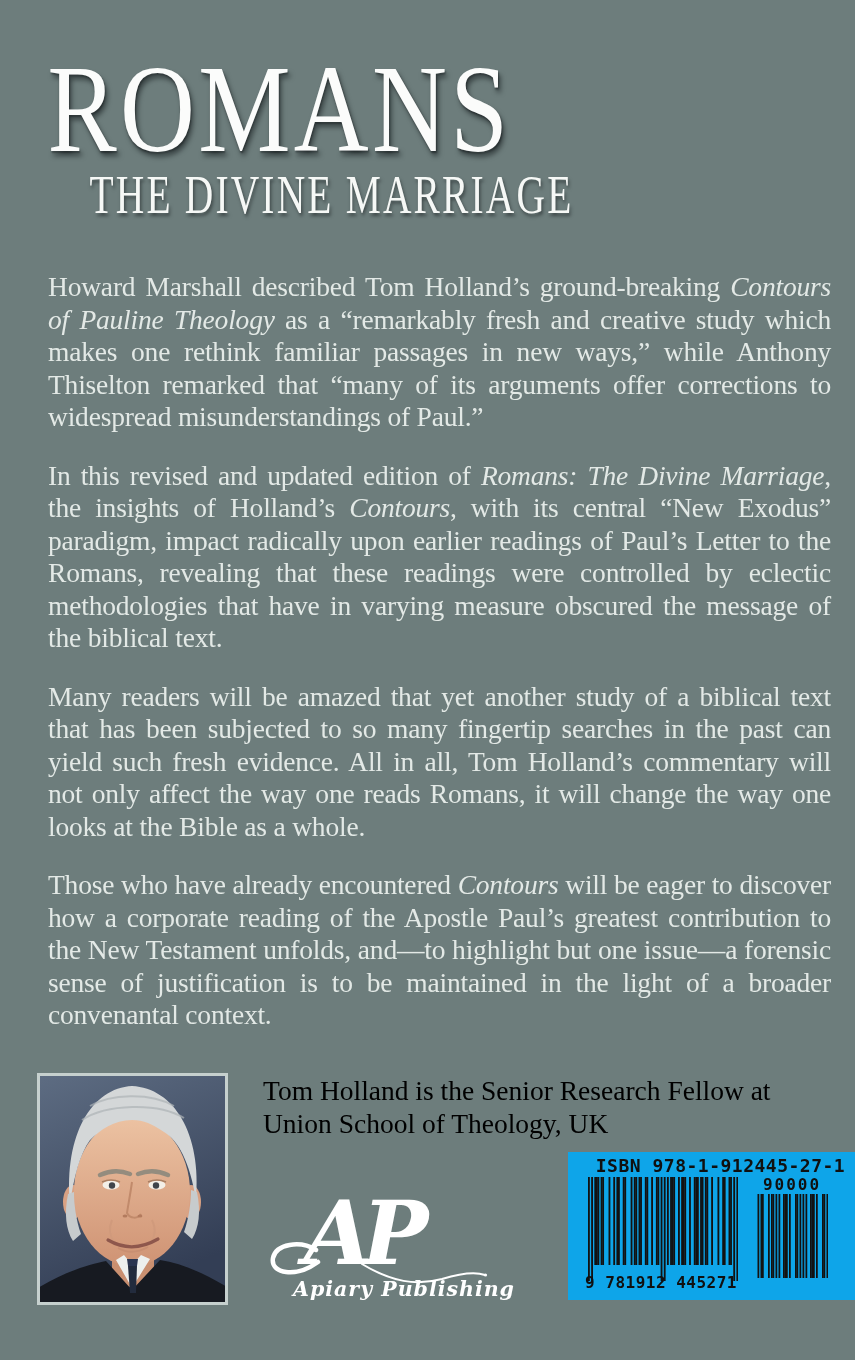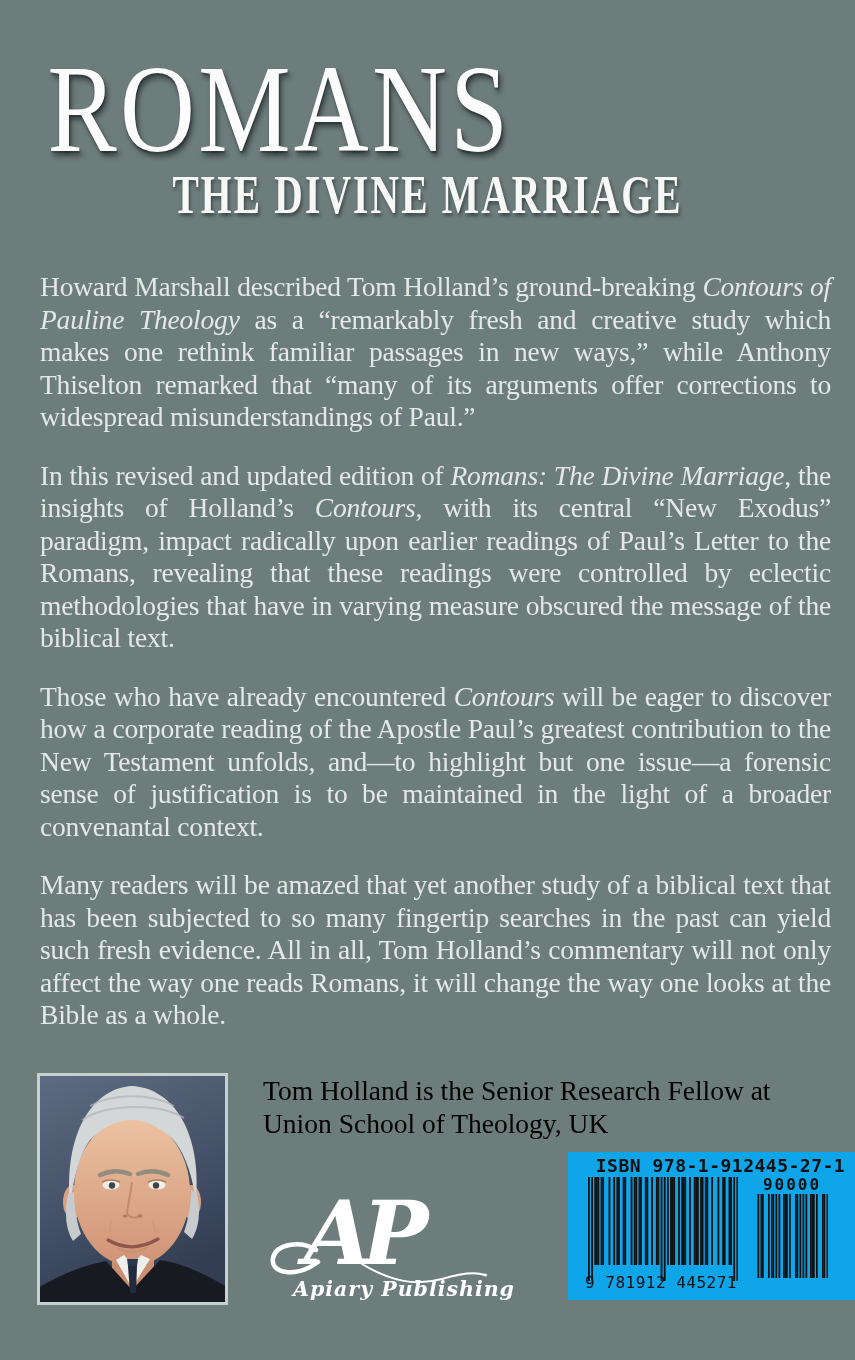--- a/index.html
+++ b/index.html
@@ -19,42 +19,40 @@
     font-size:125px;line-height:1.05;
     letter-spacing:4px;
     color:#fbfcfb;
     transform:scaleX(.83);
     transform-origin:50% 50%;
     text-shadow:3px 5px 6px rgba(15,20,22,.55), 1px 2px 2px rgba(15,20,22,.45);
     white-space:nowrap;
   }
   .subtitle-wrap{
     position:absolute;top:166px;left:0;width:100%;
-    text-align:center;
-    font-weight:bold;
   }
   .title-sub{
     display:inline-block;
     font-size:54px;line-height:1.1;
     letter-spacing:3px;
     color:#f6f8f6;
     transform:scaleX(.73);
     transform-origin:50% 50%;
     text-shadow:2px 3px 4px rgba(15,20,22,.5);
     white-space:nowrap;
   }
   
   .blurb{
     position:absolute;left:36px;top:271px;width:795px;
     color:#e3e9e6;
     font-size:27.5px;line-height:32.5px;
     letter-spacing:-0.2px;
   }
   .blurb p{
-    margin:0 0 26px 4px;
+    margin:0 0 26px 12px;
     text-align:justify;
   }
   .blurb em{font-style:italic;}
   
   .photo-frame{
     position:absolute;left:37px;top:1073px;
     width:185px;height:226px;
     border:3px solid #c6d0ce;
     background:#3c475c;
   }
@@ -79,21 +77,21 @@
   }
   .bc-isbn{
     position:absolute;top:3px;left:0;width:100%;
     text-align:center;
     font-size:18px;letter-spacing:.5px;font-weight:bold;
   }
   .bc-main{position:absolute;left:20px;top:25px;}
   .bc-digits{
     position:absolute;left:6px;top:121px;width:174px;
     text-align:center;
-    font-size:16px;letter-spacing:.5px;font-weight:normal;
+    font-size:16px;letter-spacing:.5px;font-weight:bold;
     background:transparent;
   }
   .bc-addon-digits{
     position:absolute;left:186px;top:23px;width:76px;
     text-align:center;
     font-size:16px;letter-spacing:2px;font-weight:bold;
   }
   .bc-addon{position:absolute;left:188px;top:42px;}
 </style>
 </head>
@@ -104,22 +102,22 @@
   <div class="title-wrap">
     <span class="title-main">ROMANS</span>
   </div>
   <div class="subtitle-wrap">
     <span class="title-sub">THE DIVINE MARRIAGE</span>
   </div>
 
   <div class="blurb">
       <p><span>Howard Marshall described Tom Holland’s ground-breaking </span><em>Contours of Pauline Theology</em><span> as a “remarkably fresh and creative study which makes one rethink familiar passages in new ways,” while Anthony Thiselton remarked that “many of its arguments offer corrections to widespread misunderstandings of Paul.”</span></p>
       <p><span>In this revised and updated edition of </span><em>Romans: The Divine Marriage</em><span>, the insights of Holland’s </span><em>Contours</em><span>, with its central “New Exodus” paradigm, impact radically upon earlier readings of Paul’s Letter to the Romans, revealing that these readings were controlled by eclectic methodologies that have in varying measure obscured the message of the biblical text.</span></p>
+      <p><span>Many readers will be amazed that yet another study of a biblical text that has been subjected to so many fingertip searches in the past can yield such fresh evidence. All in all, Tom Holland’s commentary will not only affect the way one reads Romans, it will change the way one looks at the Bible as a whole.</span></p>
       <p><span>Those who have already encountered </span><em>Contours</em><span> will be eager to discover how a corporate reading of the Apostle Paul’s greatest contribution to the New Testament unfolds, and—to highlight but one issue—a forensic sense of justification is to be maintained in the light of a broader convenantal context.</span></p>
-      <p><span>Many readers will be amazed that yet another study of a biblical text that has been subjected to so many fingertip searches in the past can yield such fresh evidence. All in all, Tom Holland’s commentary will not only affect the way one reads Romans, it will change the way one looks at the Bible as a whole.</span></p>
     </div>
 
   <div class="photo-frame">
     <svg viewBox="0 0 185 226" preserveAspectRatio="none">
       <defs>
         <linearGradient id="bgGrad" x1="0" y1="0" x2="0.35" y2="1">
           <stop offset="0" stop-color="#5d6c82"></stop>
           <stop offset="1" stop-color="#333e55"></stop>
         </linearGradient>
         <linearGradient id="skinGrad" x1="0" y1="0" x2="0" y2="1">

